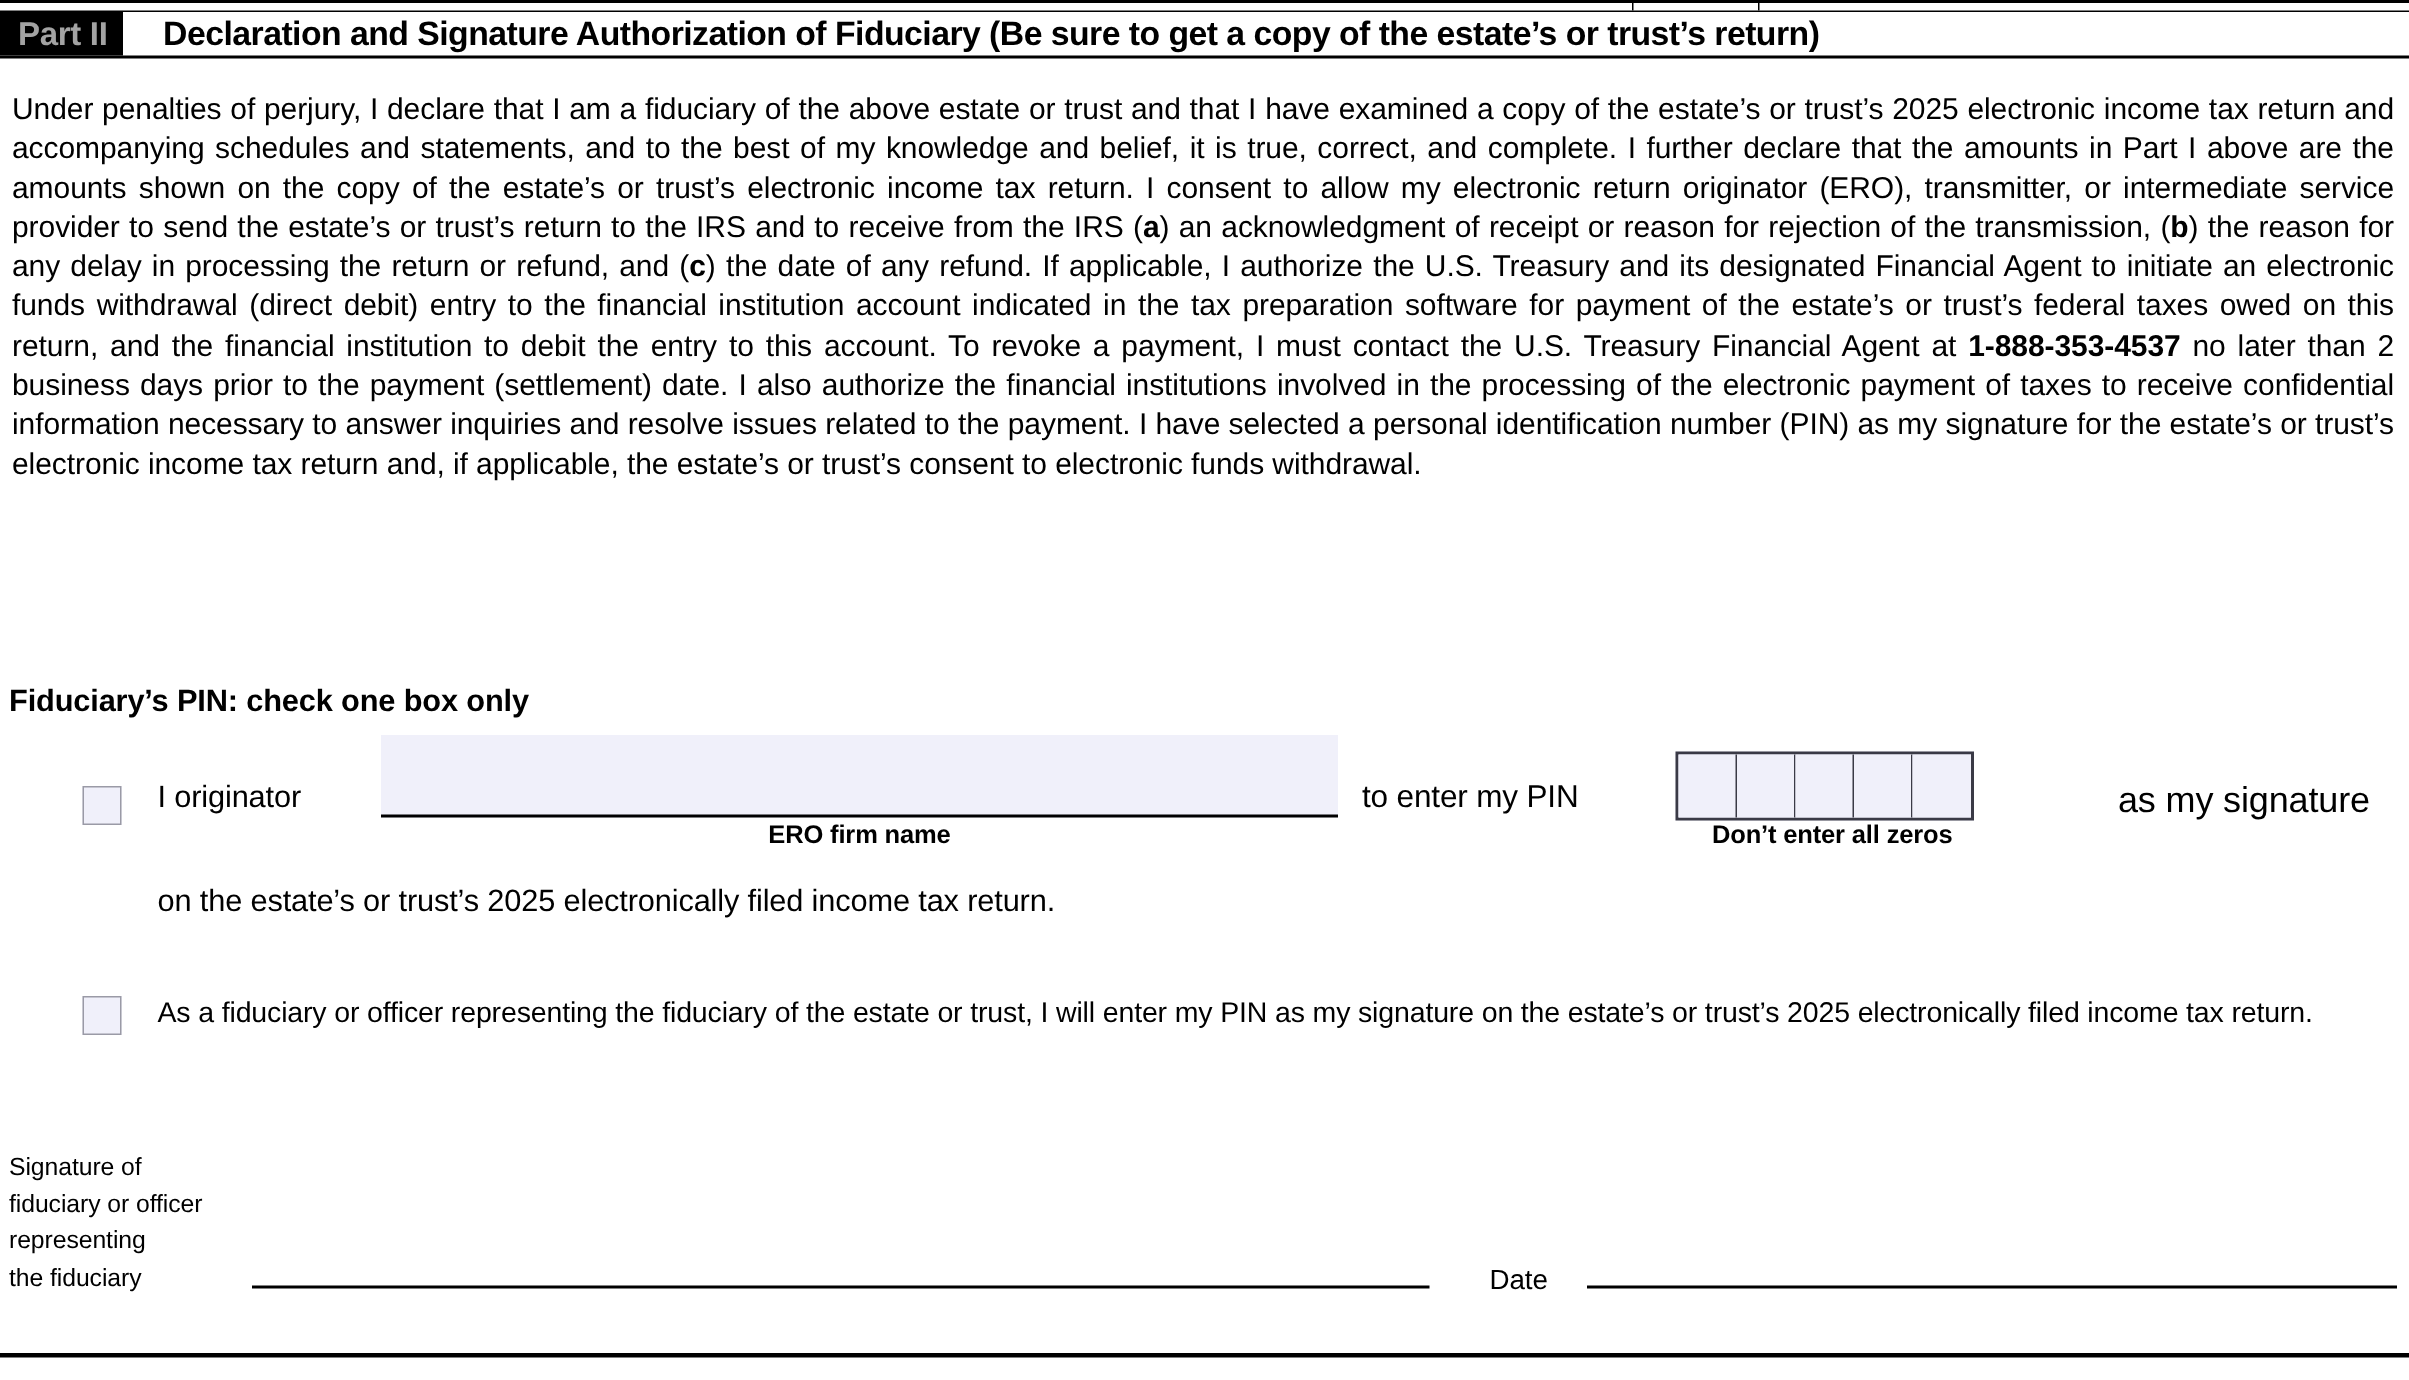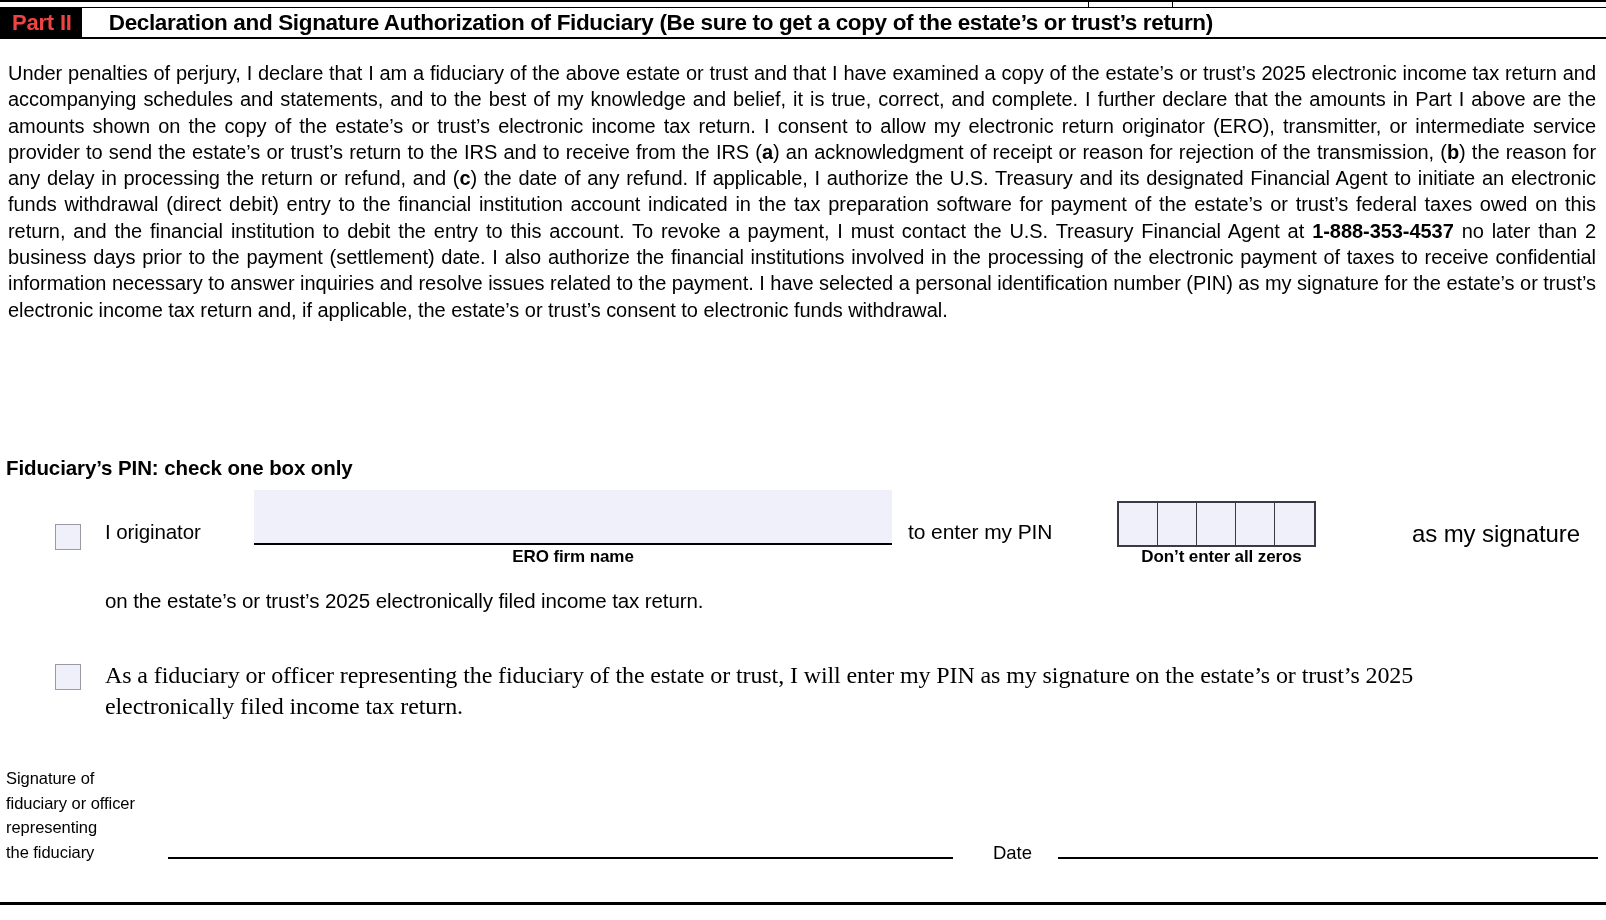--- a/index.html
+++ b/index.html
@@ -51,21 +51,21 @@
     height: 32px;
     box-sizing: border-box;
     border-top: 1px solid #000;
     border-bottom: 2.5px solid #000;
     background: #ffffff;
     display: flex;
     align-items: stretch;
   }
   .part-tag {
     background: #000000;
-    color: #ef4444;
+    color: #a3a3a3;
     font-weight: bold;
     font-size: 22px;
     line-height: 30px;
     padding: 0 10px 0 12px;
     letter-spacing: -0.2px;
     white-space: nowrap;
     display: flex;
     align-items: center;
   }
   .part-title {
@@ -214,24 +214,23 @@
     top: 660px;
     left: 0;
     width: 1606px;
   }
   .opt2 .checkbox { left: 55px; top: 4px; }
   .opt2-text {
     position: absolute;
     left: 105px;
     top: 0px;
     width: 1440px;
-    font-size: 24px;
+    font-size: 19px;
     line-height: 31px;
     letter-spacing: -0.1px;
-    font-family: Liberation Serif, serif;
   }
 
   
   .sig-label {
     position: absolute;
     left: 6px;
     top: 766px;
     font-size: 16.5px;
     line-height: 24.5px;
     letter-spacing: -0.05px;

